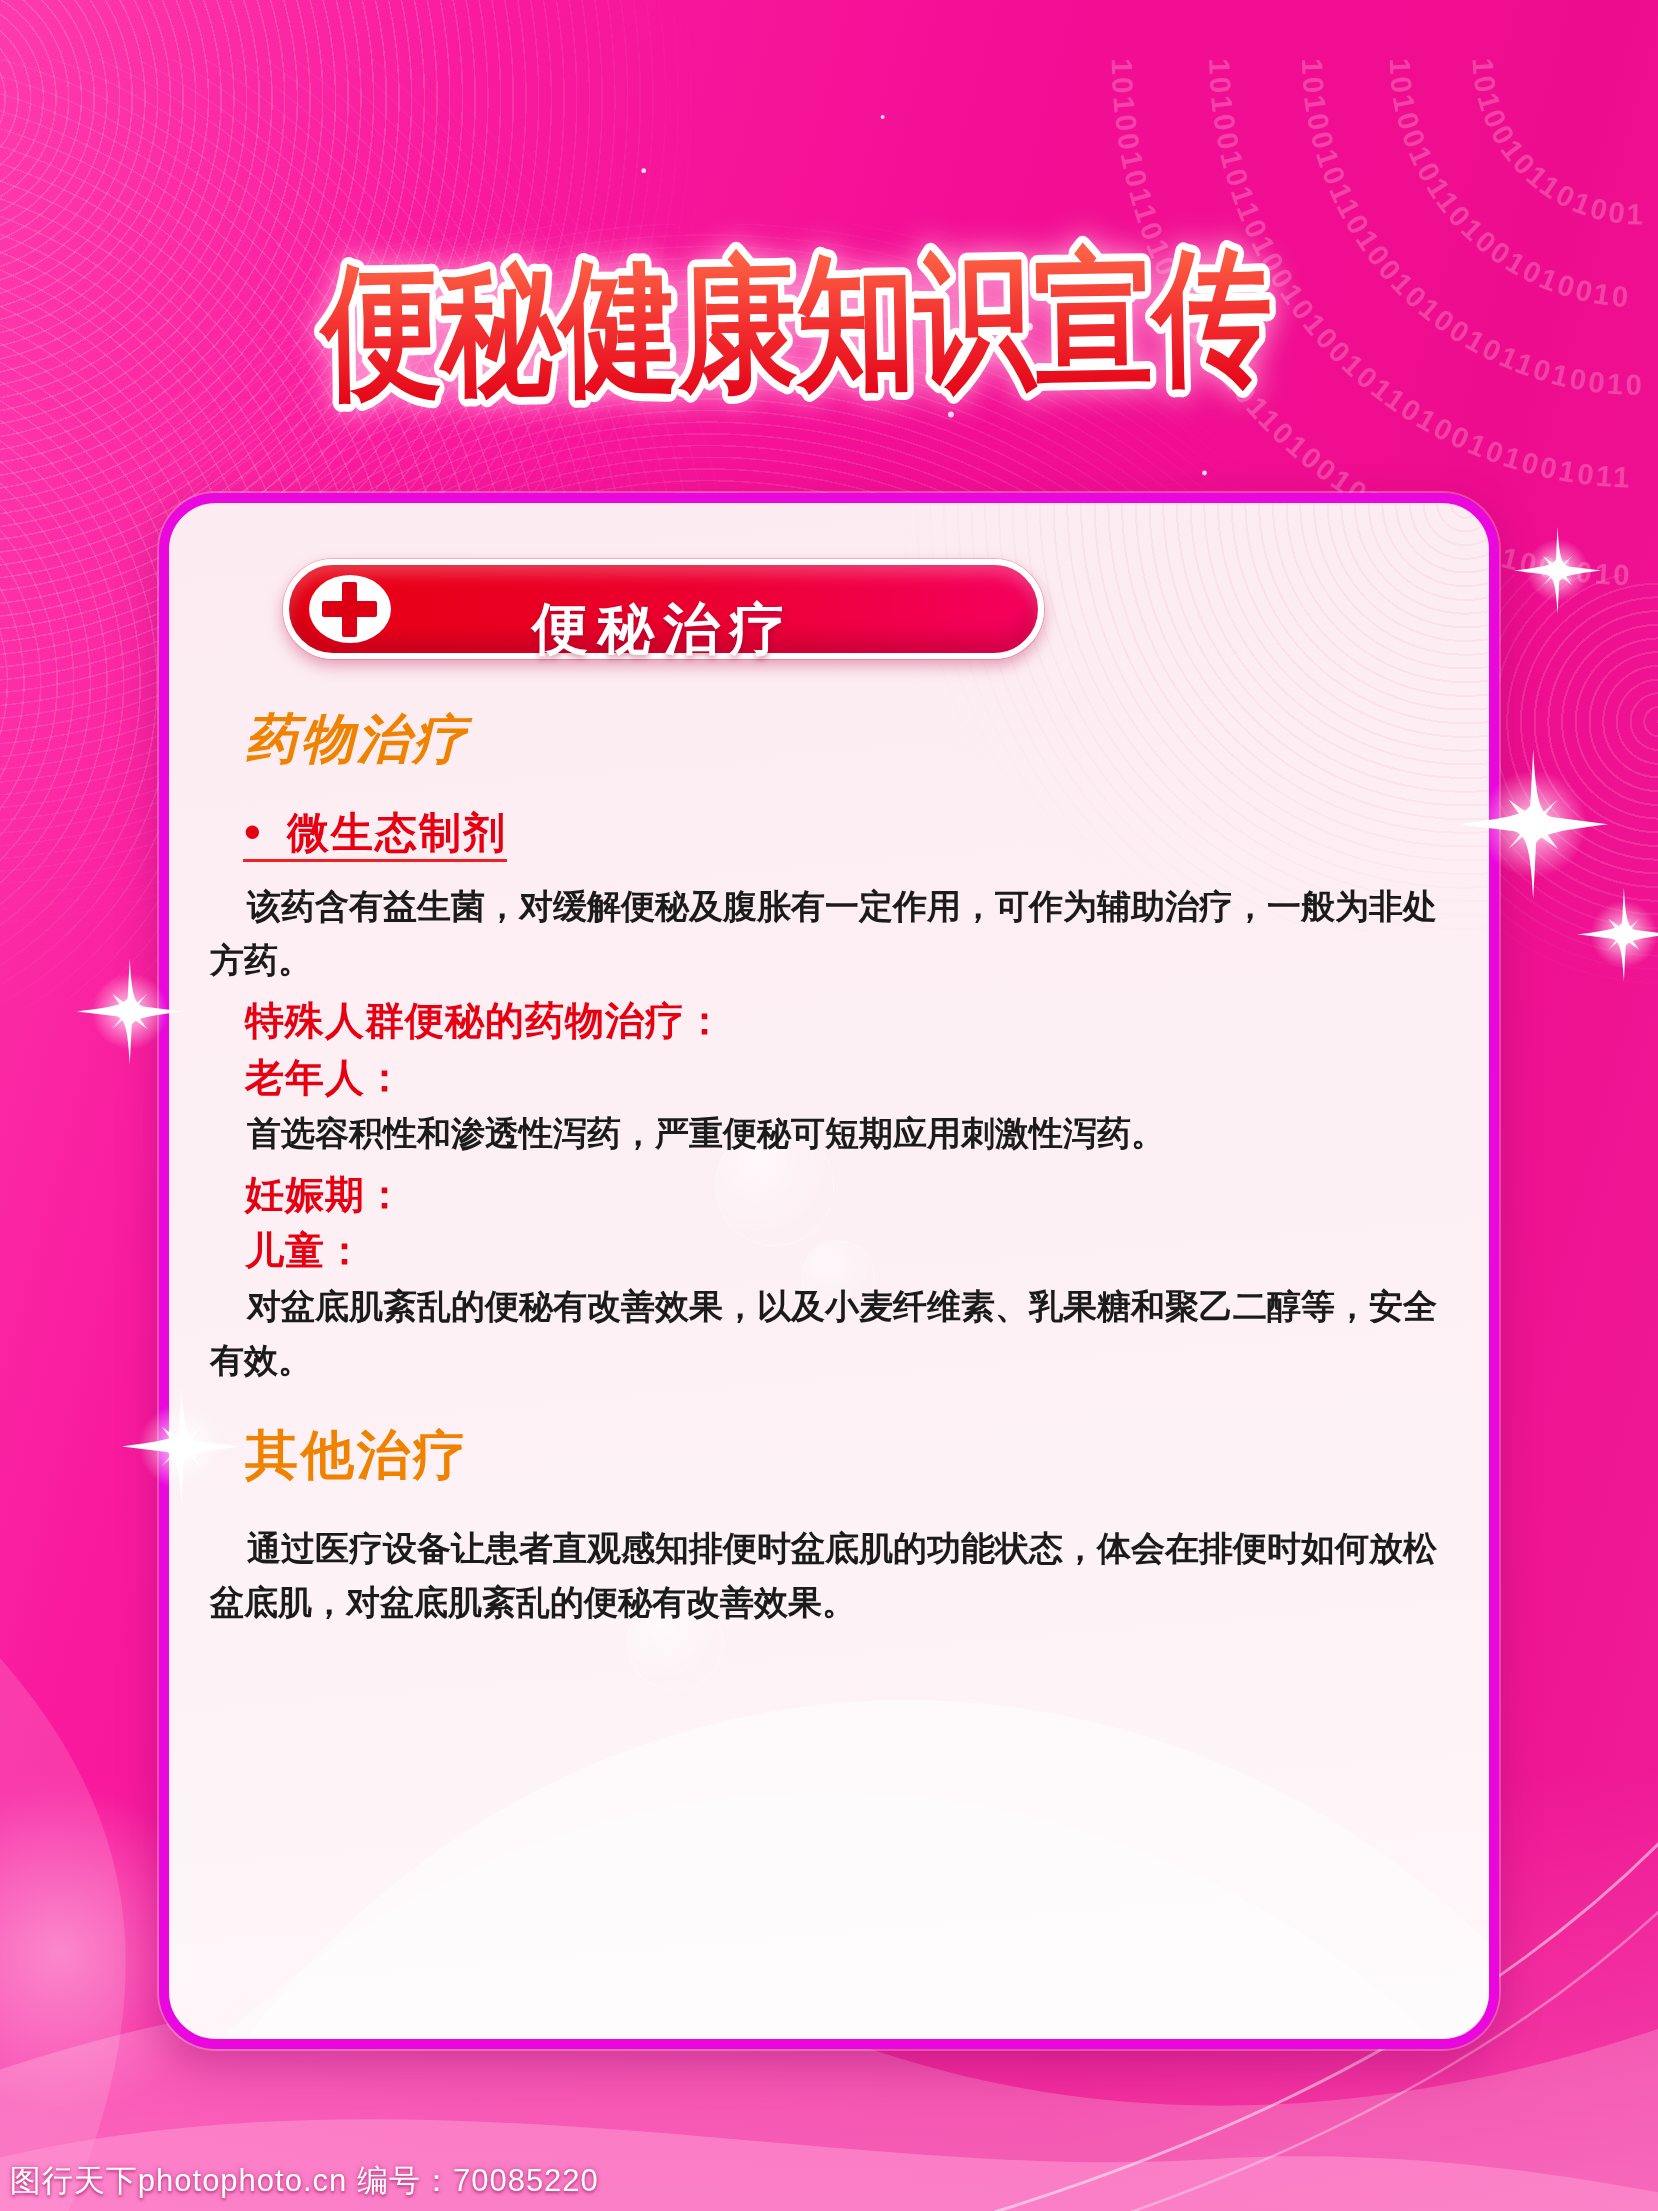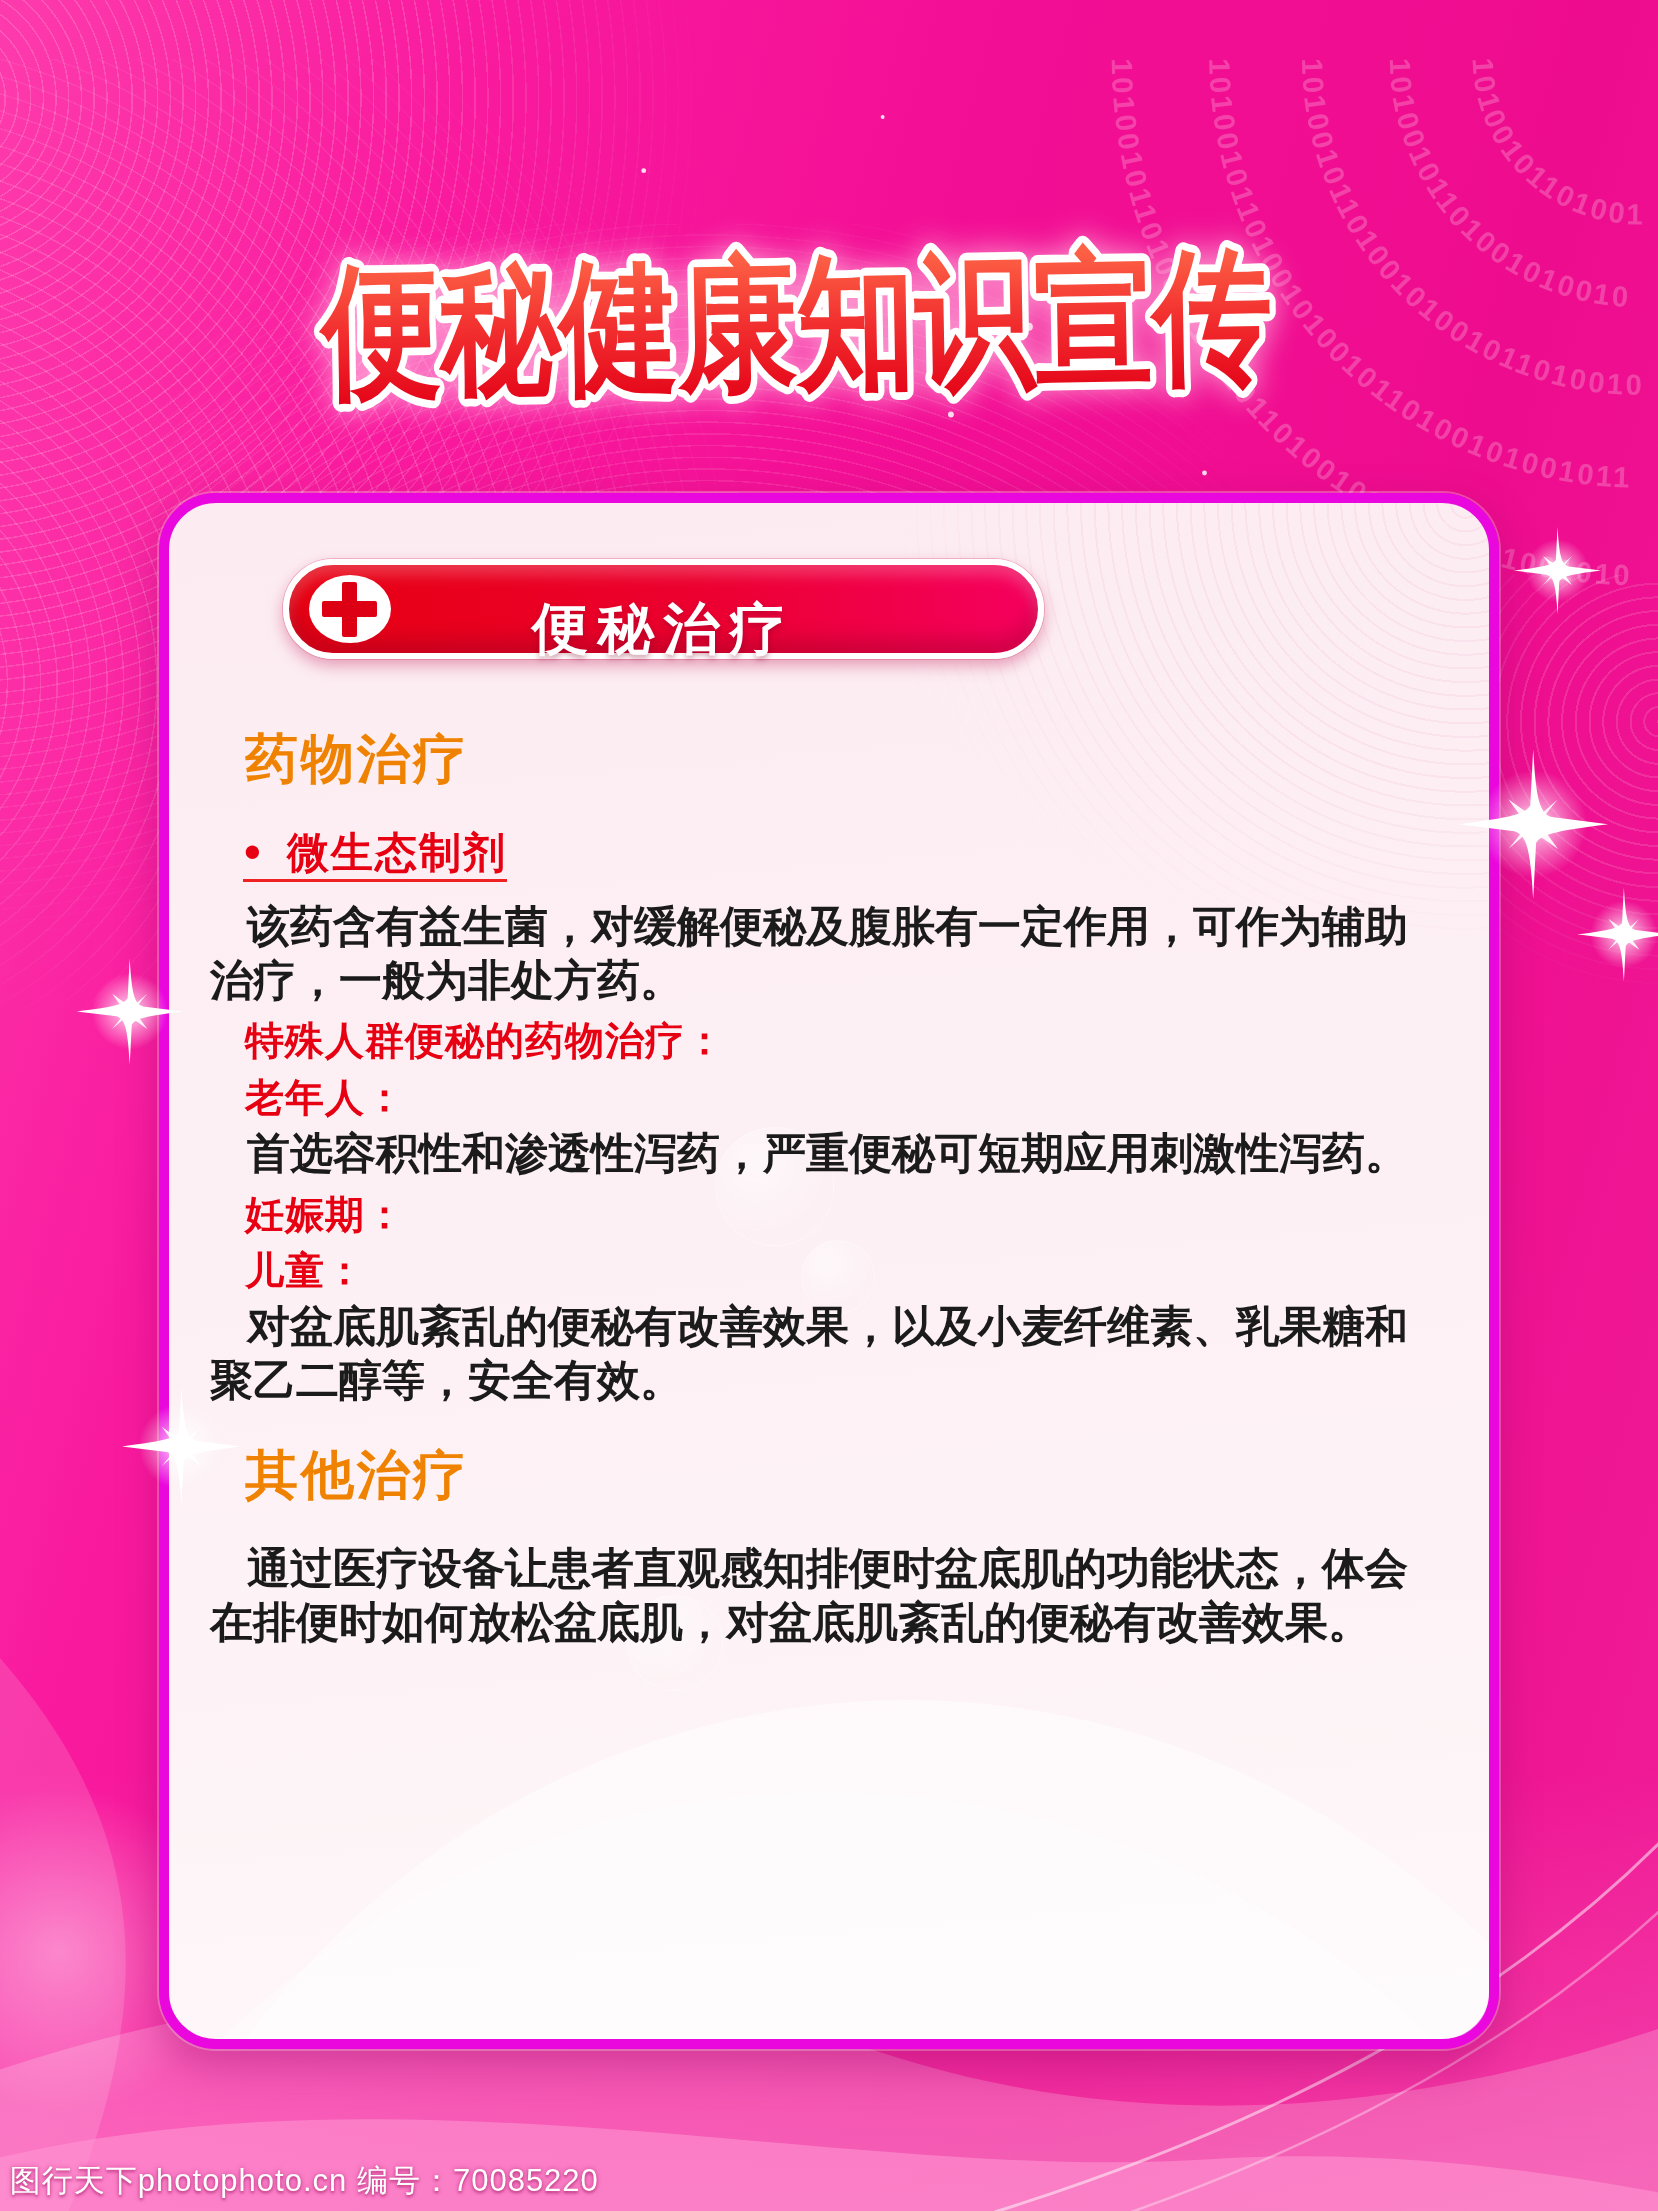--- a/index.html
+++ b/index.html
@@ -59,26 +59,26 @@
     background:#fff;border-radius:50%;}
   .cross-wrap::before,.cross-wrap::after{content:'';position:absolute;background:#dd0015;border-radius:2px;}
   .cross-wrap::before{left:13.7px;top:26px;width:55px;height:15.6px;}
   .cross-wrap::after{left:33px;top:6.8px;width:15.6px;height:55px;}
   .banner-label{position:absolute;inset:0;display:flex;align-items:center;justify-content:center;
     color:#fff;font-size:56px;font-weight:bold;letter-spacing:9.8px;
     text-shadow:0 2.9px 5.9px rgba(130,0,40,.45);margin-top:41px;}
   
   .content{position:absolute;left:41px;right:43px;top:200px;color:#1b1b1b;}
   .sec-head{color:#ef8200;font-size:53px;font-weight:bold;letter-spacing:2.9px;margin:33px 0 29px 35px;}
-  .sec-head.first{margin-top:21px;}
+  .sec-head.first{margin-top:1px;font-style:italic;}
   .subhead{margin:7.8px 0 17.6px 33px;}
   .subhead .u{border-bottom:3.9px solid #e22;padding-bottom:8.8px;}
   .bullet{color:#e60012;font-size:31px;vertical-align:5.9px;margin-right:7.8px;font-weight:bold;}
   .subhead-text{color:#e60012;font-size:42px;font-weight:bold;letter-spacing:2px;margin-left:13px;}
-  p.body{font-size:43px;line-height:54px;margin:3.9px 0 7.8px;text-indent:37px;font-weight:bold;color:#1b1b1b;}
+  p.body{font-size:34px;line-height:54px;margin:3.9px 0 7.8px;text-indent:37px;font-weight:bold;color:#1b1b1b;}
   .red-label{color:#e60012;font-size:39px;font-weight:bold;line-height:45px;margin:11.7px 0 5.9px 35px;letter-spacing:1px;}
   
   .fx-svg{z-index:7;}
   .watermark{position:absolute;left:9.8px;bottom:9.8px;z-index:8;color:#fff;font-size:31px;letter-spacing:1px;
     text-shadow:0 0 4.9px rgba(205,60,145,.9),0 2px 2.9px rgba(150,20,90,.6);}
   .corner-glow{position:absolute;left:-107px;top:1785px;width:332px;height:332px;border-radius:50%;z-index:2;
     background:radial-gradient(circle,rgba(255,255,255,.35) 0%,rgba(255,255,255,0) 70%);}
 </style>
 </head>
 <body>

